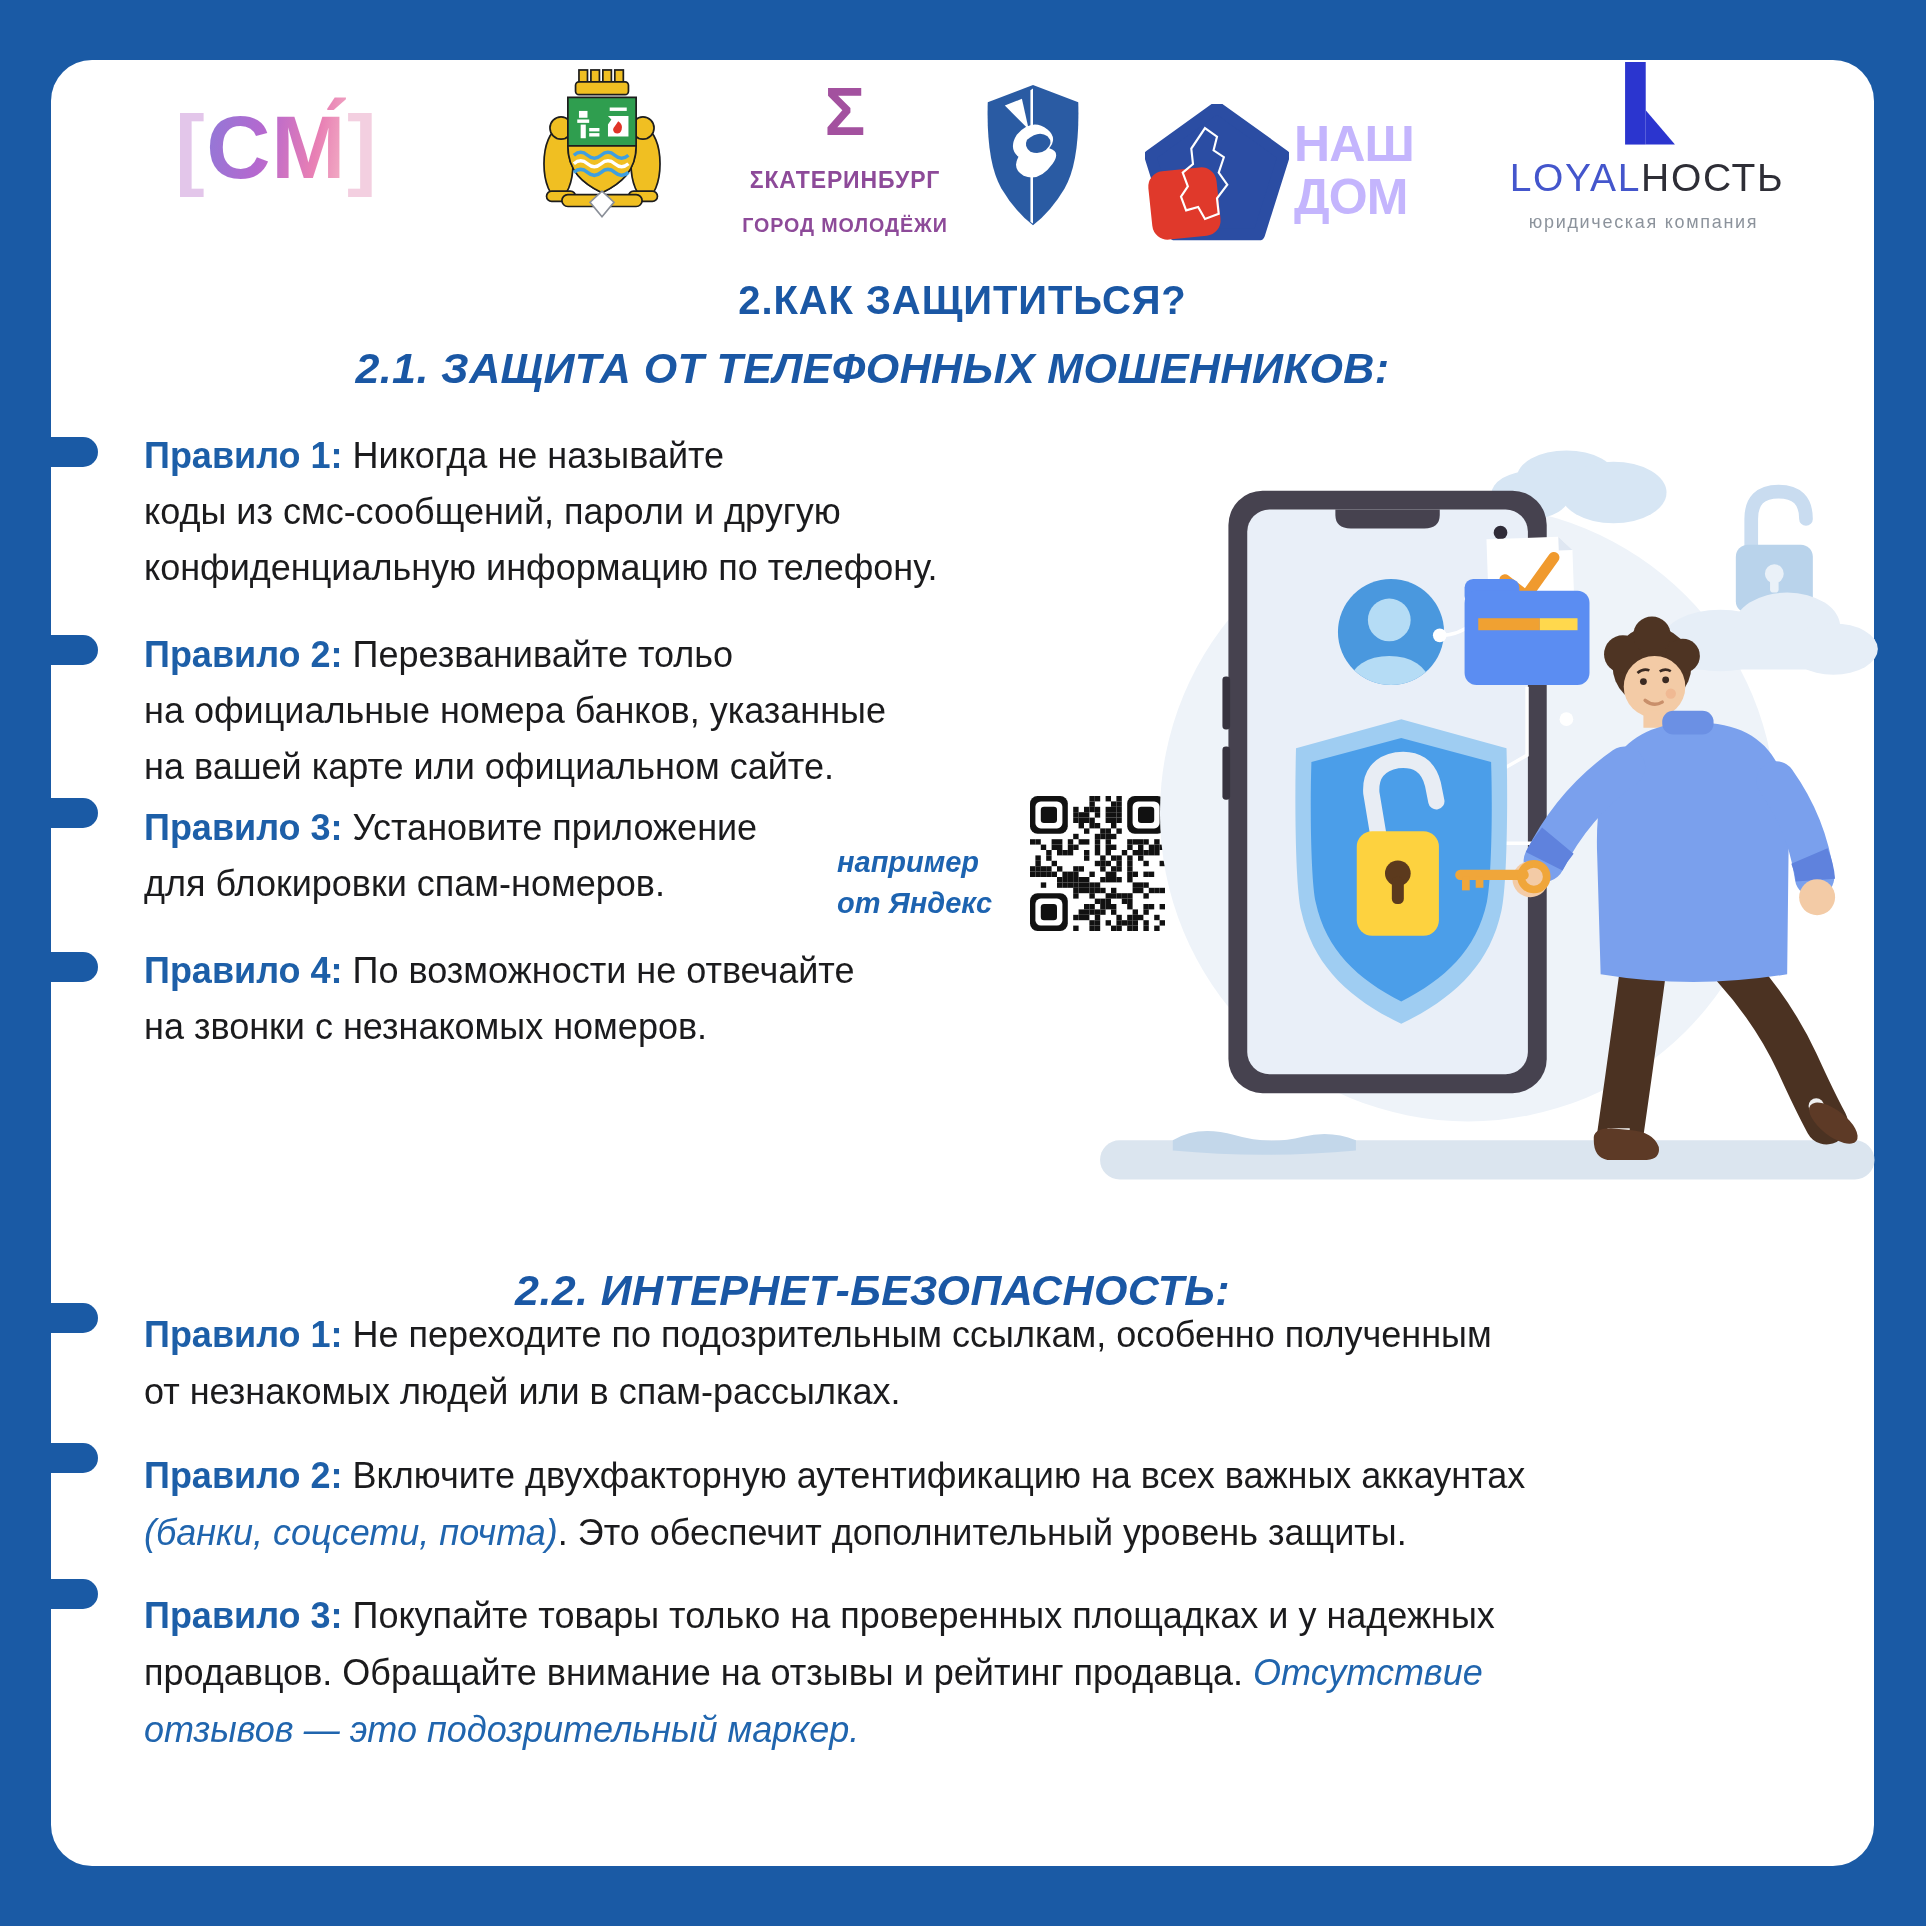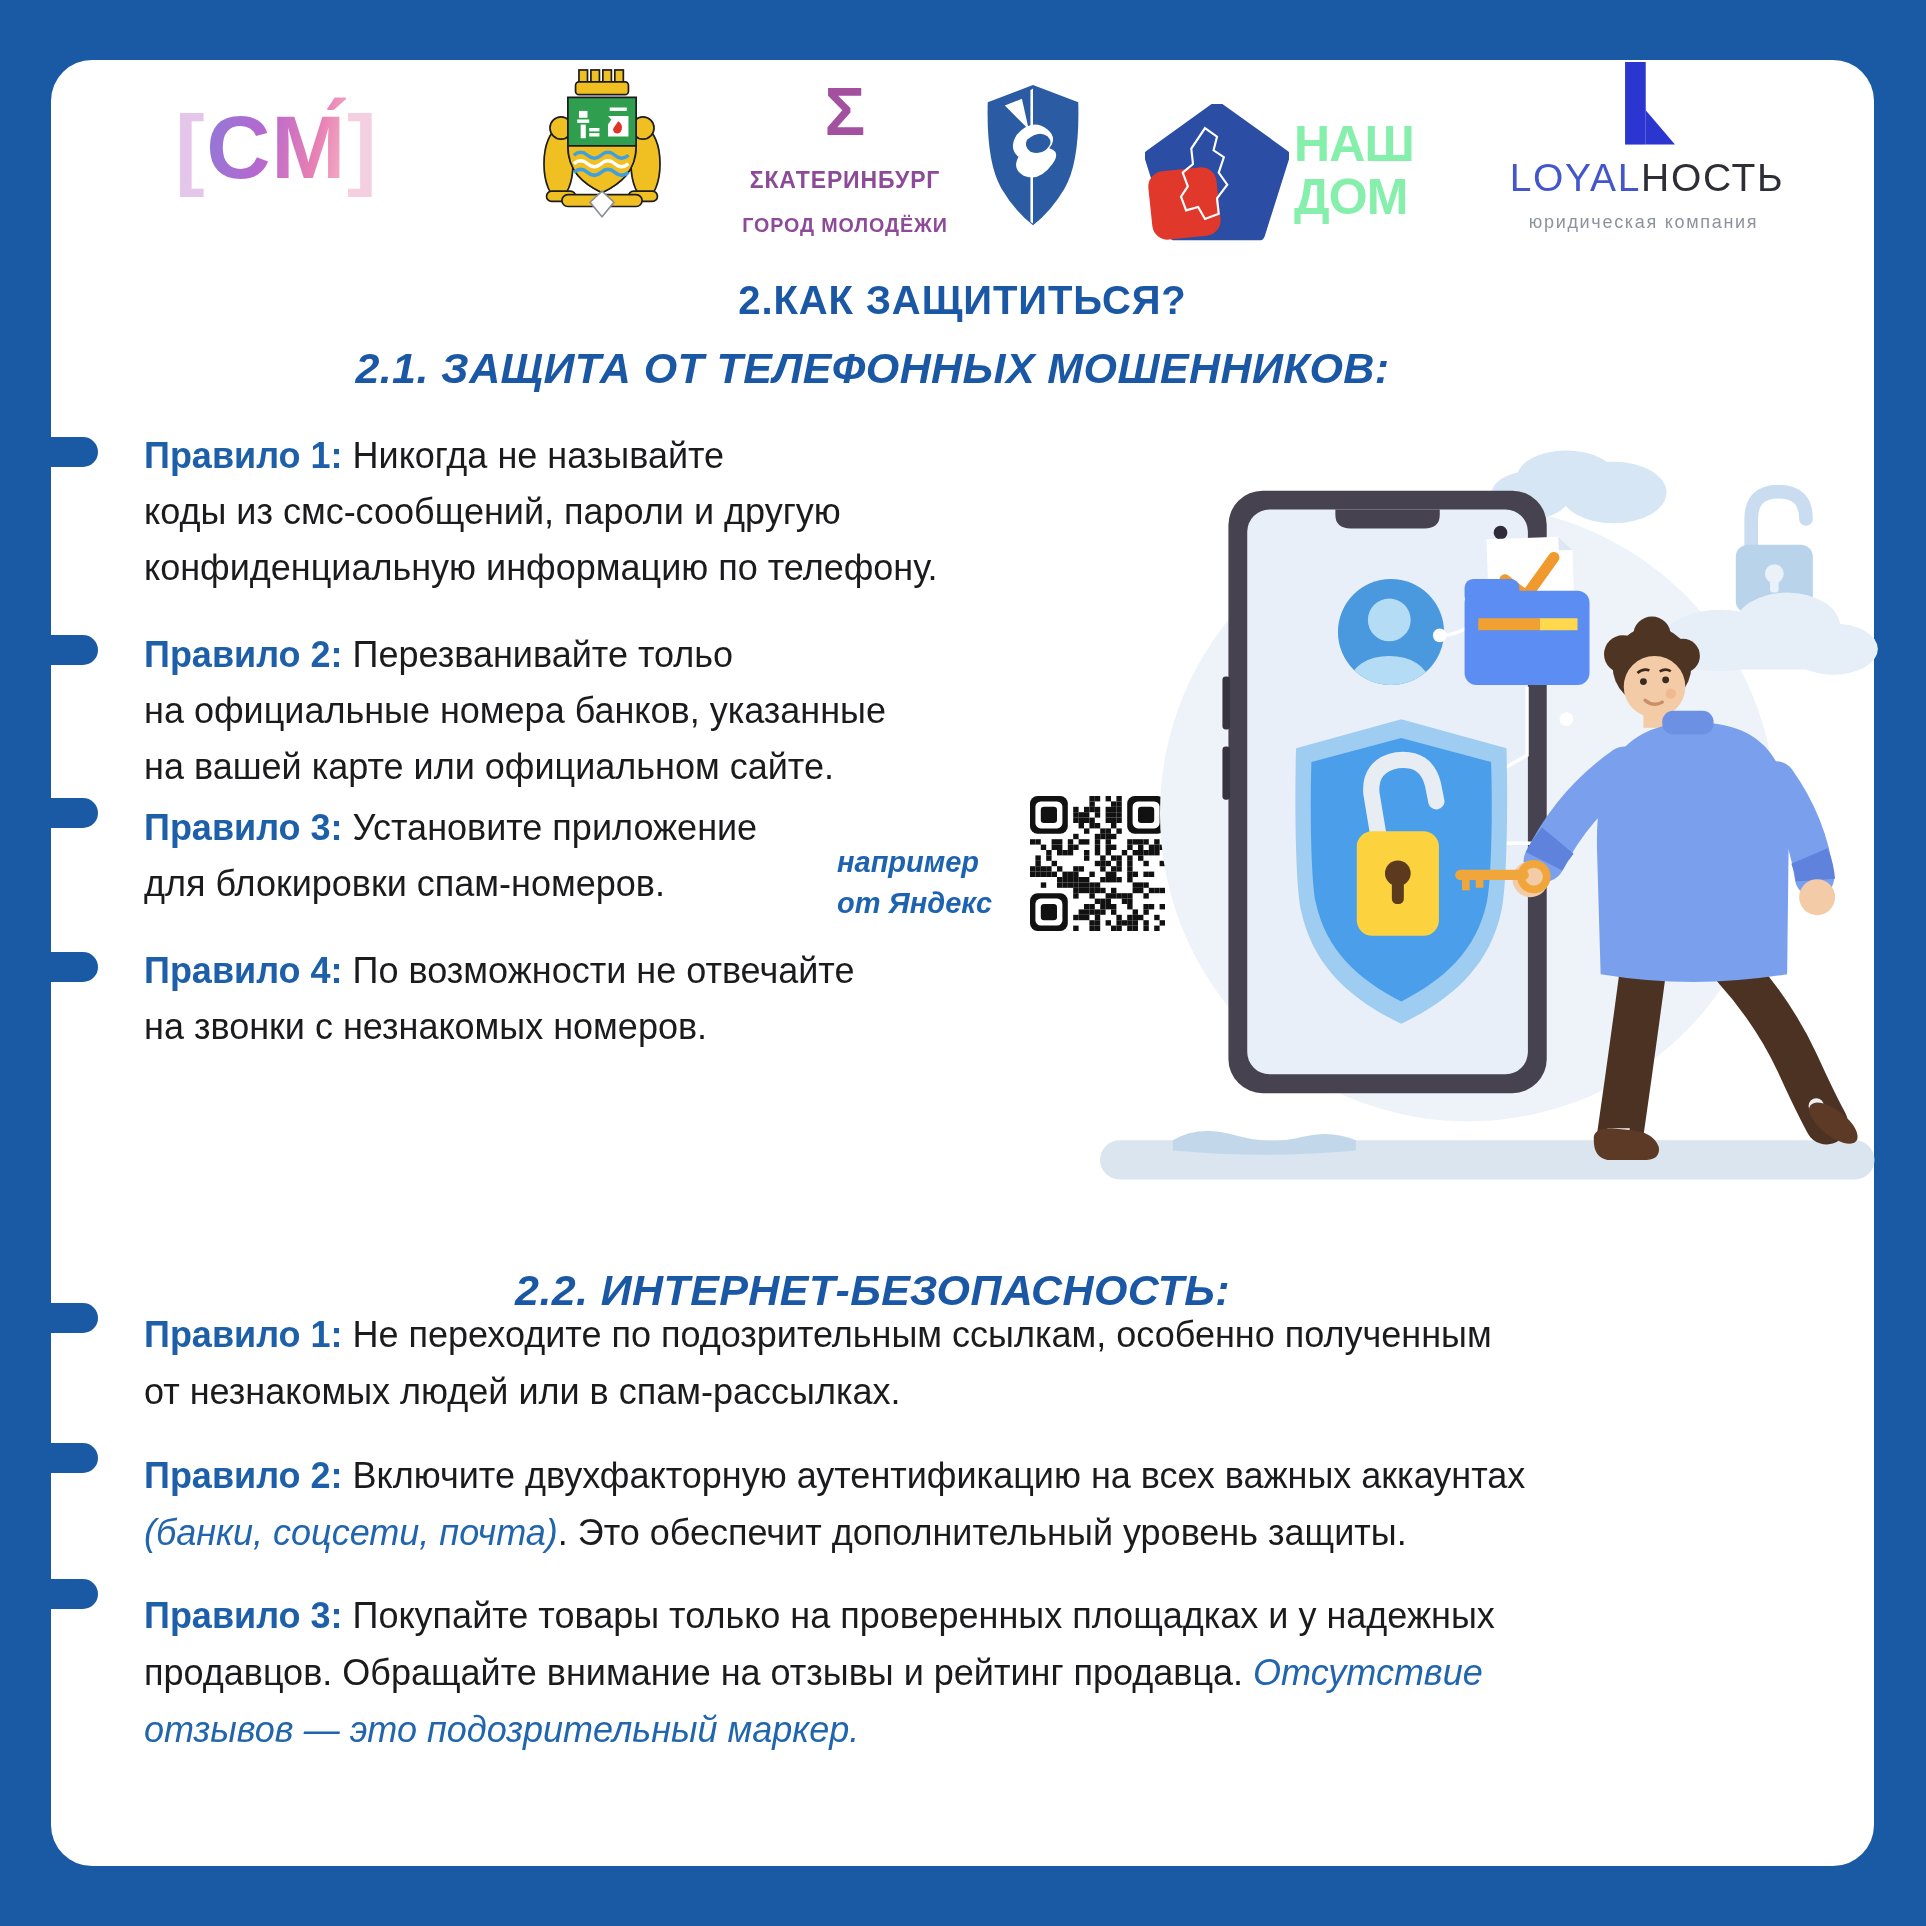--- a/index.html
+++ b/index.html
@@ -13,21 +13,21 @@
   .sm-logo{left:175px;top:96px;font-size:89px;font-weight:700;letter-spacing:1.7px;}
   .sm-br{color:#e3c6ea;}
   .sm-br.r{color:#f3cfe0;}
   .sm-core{background:linear-gradient(100deg,#8f7ad8 0%,#b568cf 40%,#e87fb4 75%,#f4b8c8 100%);
            -webkit-background-clip:text;background-clip:text;color:transparent;}
   .ekb-city{left:738px;top:74px;width:214px;text-align:center;color:#9c4f9e;}
   .ekb-sigma{font-size:68px;font-weight:700;line-height:74px;color:#a3519f;}
   .ekb-l1{font-size:23px;font-weight:700;letter-spacing:0.9px;margin-top:19px;color:#8d4a99;}
   .ekb-l2{font-size:19.7px;font-weight:700;letter-spacing:0.9px;margin-top:20px;color:#8d4a99;}
   .nashdom-text{left:1294px;top:118px;font-size:50px;line-height:53px;font-weight:800;
-                color:#86efac;letter-spacing:-0.9px;}
+                color:#c4b5fd;letter-spacing:-0.9px;}
   .loyal{left:1455px;top:62px;width:377px;text-align:center;}
   .loyal-mark{height:89px;}
   .loyal-word{font-size:39px;letter-spacing:1.7px;margin-top:5.1px;font-weight:400;}
   .loyal-word .b{color:#4456cc;margin-left:7px;}
   .loyal-word .d{color:#2e2e36;}
   .loyal-sub{font-size:18px;color:#8c939c;letter-spacing:1.7px;margin-top:12px;}
 
   
   .h-main{left:51px;top:278px;width:1823px;text-align:center;font-size:40px;
           font-weight:800;color:#1a57a4;letter-spacing:0.9px;}

